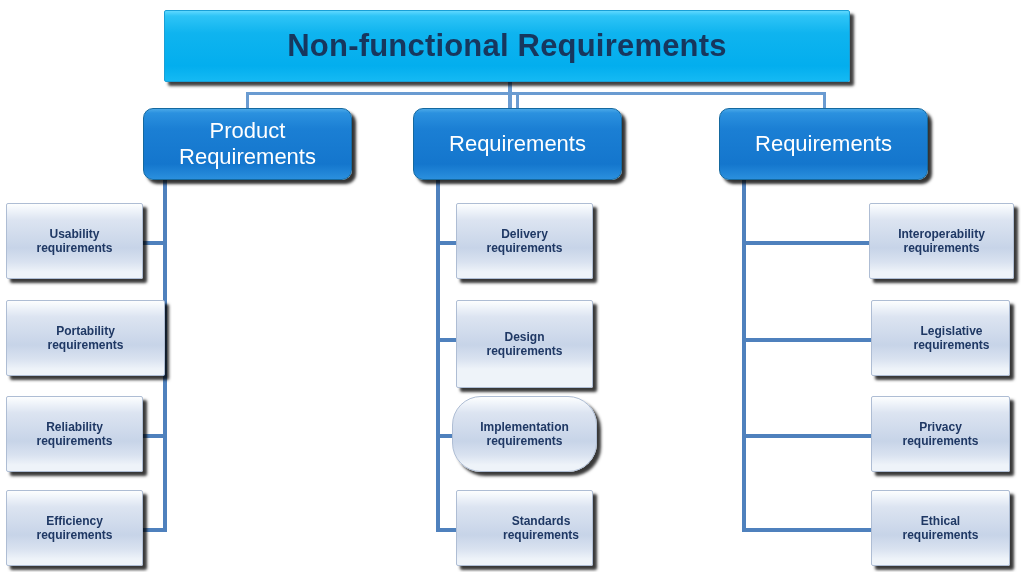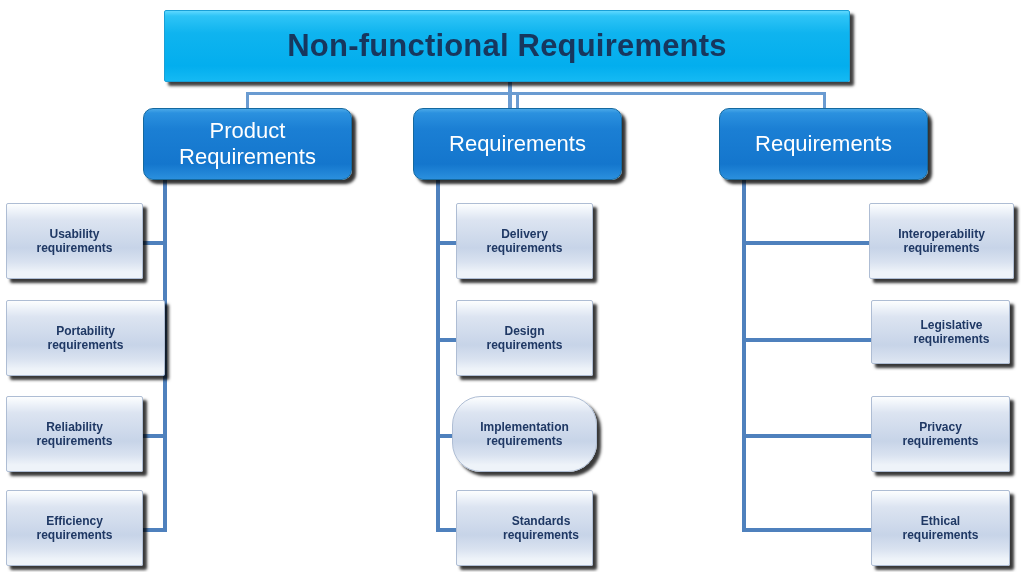--- a/index.html
+++ b/index.html
@@ -165,21 +165,21 @@
     </span>
   </div>
 
   <div class="node node-leaf" style="left:456px; top:203px; width:137px; height:76px;">
     <span class="node-label">
       <span class="ln">Delivery</span>
       <span class="ln">requirements</span>
     </span>
   </div>
 
-  <div class="node node-leaf" style="left:456px; top:300px; width:137px; height:76px;">
+  <div class="node node-leaf" style="left:456px; top:300px; width:137px; height:88px;">
     <span class="node-label">
       <span class="ln">Design</span>
       <span class="ln">requirements</span>
     </span>
   </div>
 
   <div class="node node-leaf" style="left:452px; top:396px; width:145px; height:76px;border-radius:29px;">
     <span class="node-label">
       <span class="ln">Implementation</span>
       <span class="ln">requirements</span>
@@ -193,21 +193,21 @@
     </span>
   </div>
 
   <div class="node node-leaf" style="left:869px; top:203px; width:145px; height:76px;">
     <span class="node-label">
       <span class="ln">Interoperability</span>
       <span class="ln">requirements</span>
     </span>
   </div>
 
-  <div class="node node-leaf" style="left:871px; top:300px; width:139px; height:64px;padding-left:22px;">
+  <div class="node node-leaf" style="left:871px; top:300px; width:139px; height:76px;padding-left:22px;">
     <span class="node-label">
       <span class="ln">Legislative</span>
       <span class="ln">requirements</span>
     </span>
   </div>
 
   <div class="node node-leaf" style="left:871px; top:396px; width:139px; height:76px;">
     <span class="node-label">
       <span class="ln">Privacy</span>
       <span class="ln">requirements</span>

